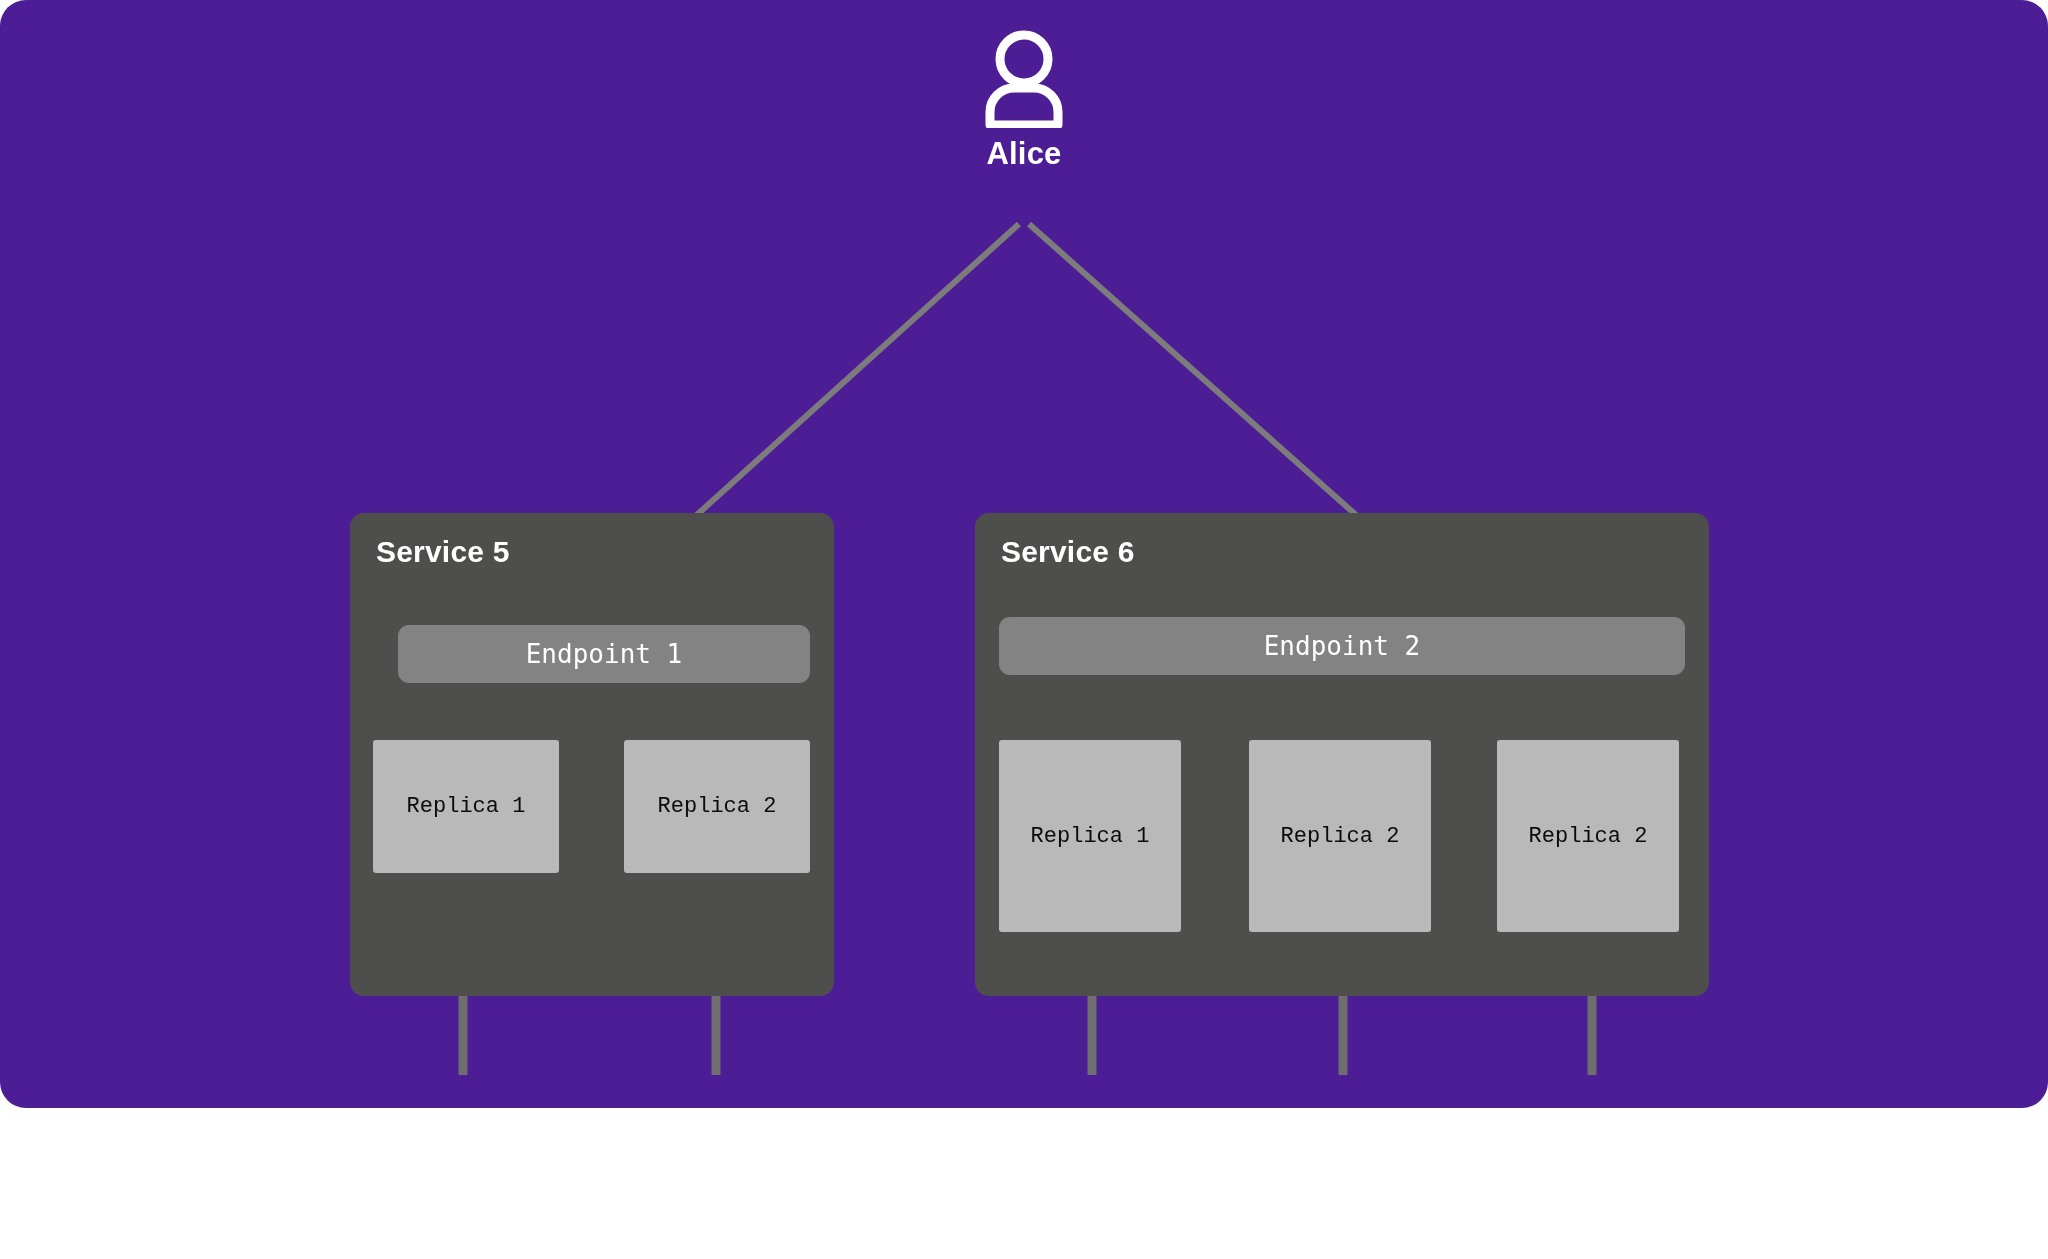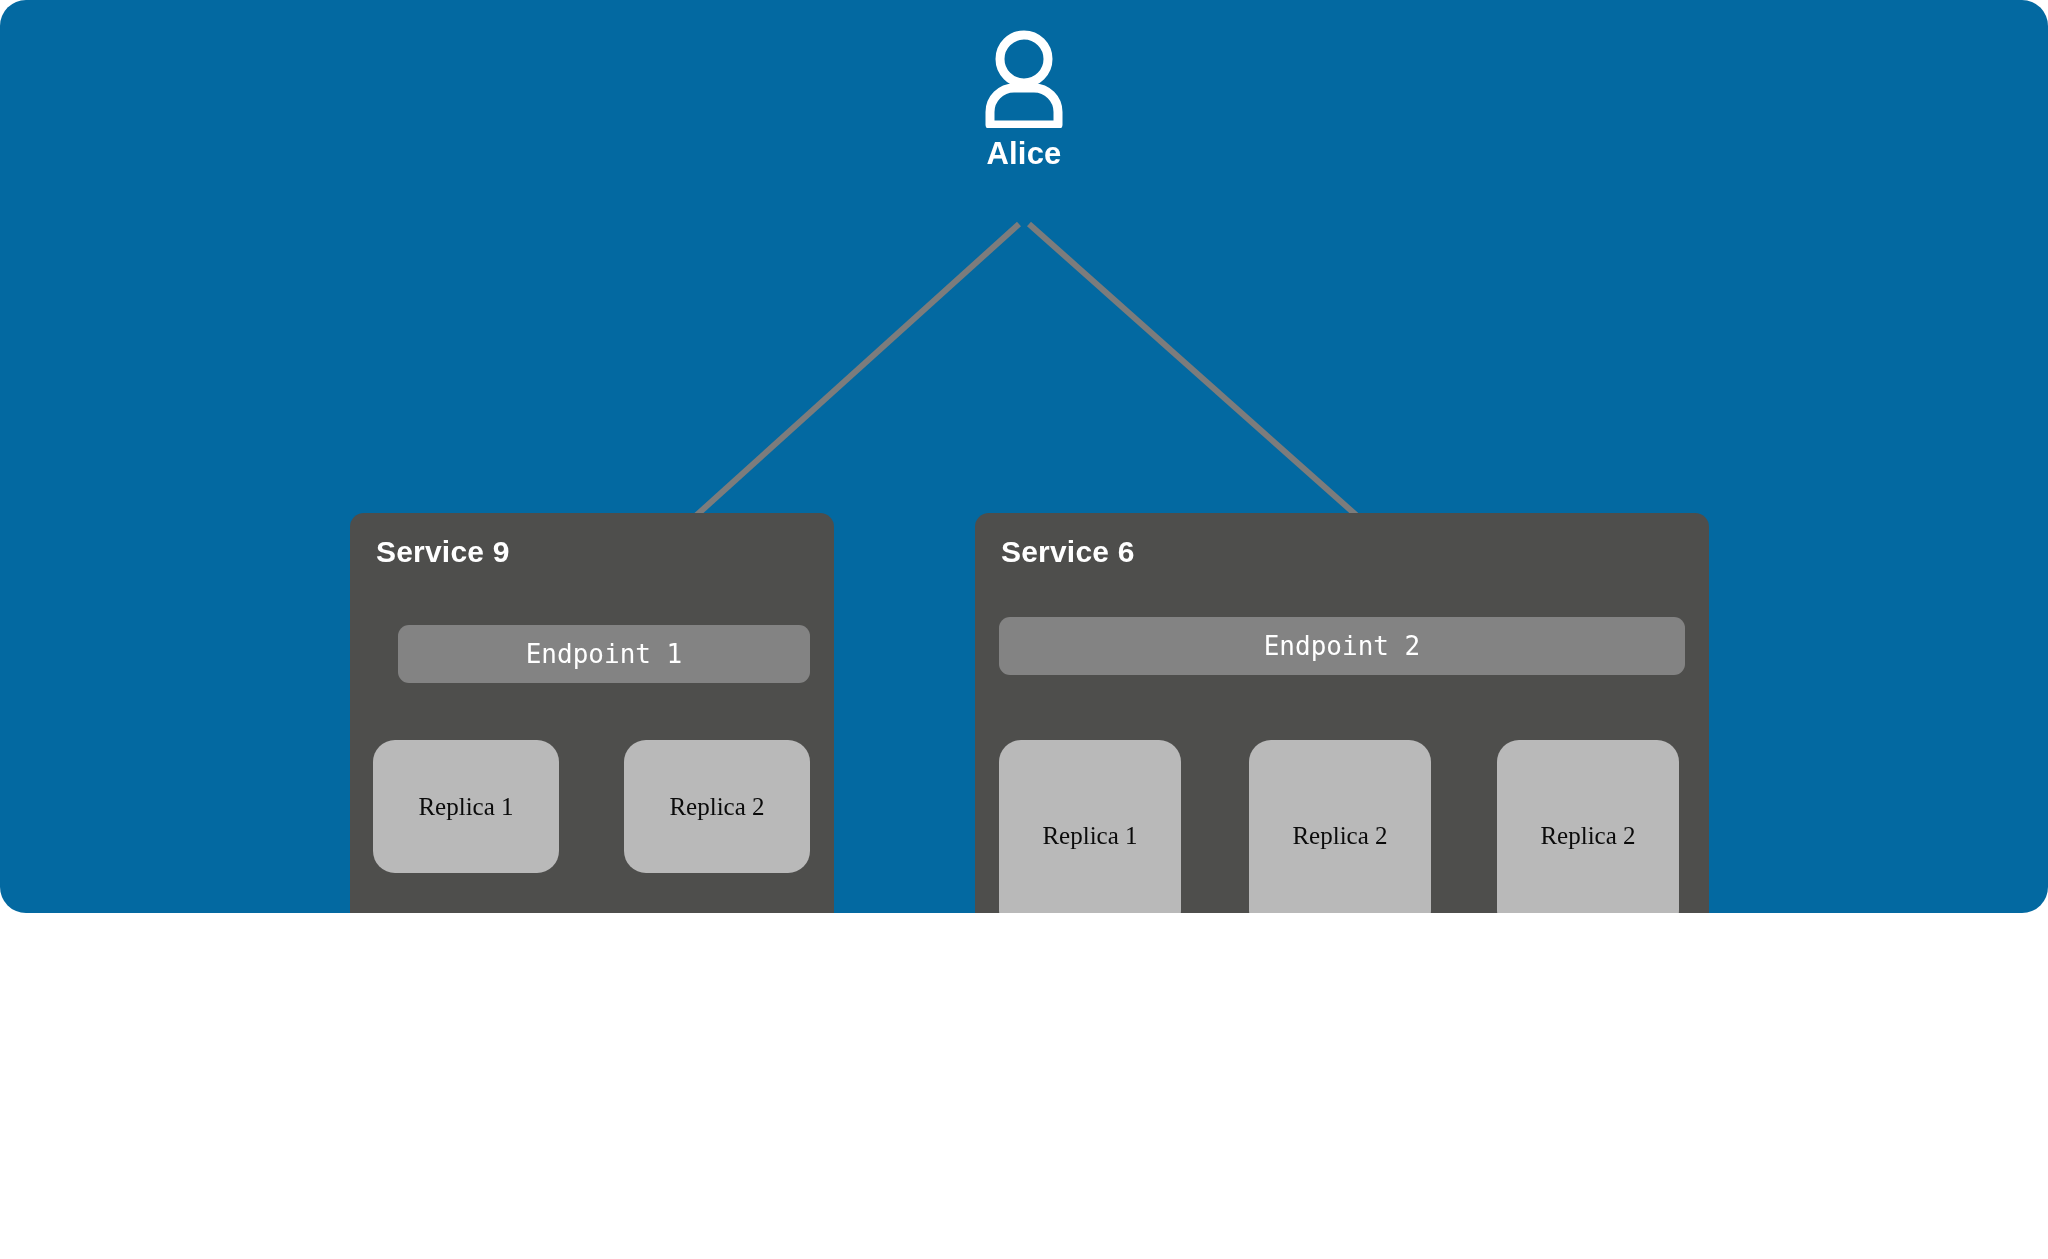--- a/index.html
+++ b/index.html
@@ -10,22 +10,22 @@
   body {
     width: 2048px;
     height: 1259px;
     overflow: hidden;
     font-family: "Liberation Sans", sans-serif;
   }
 
   #canvas {
     position: relative;
     width: 2048px;
-    height: 913px;
-    background: #0369a1;
+    height: 1108px;
+    background: #4c1d95;
     border-radius: 26px;
     overflow: hidden;
   }
 
   
   #wires {
     position: absolute;
     left: 0;
     top: 0;
     width: 2048px;
@@ -102,27 +102,27 @@
     color: #ffffff;
     font-family: "DejaVu Sans Mono", "Liberation Mono", monospace;
     font-size: 26px;
   }
   #service-1 .endpoint { top: 112px; margin-left: 24px; }
   #service-2 .endpoint { top: 104px; }
 
   .replica {
     position: absolute;
     background: #b9b9b9;
-    border-radius: 22px;
+    border-radius: 3px;
     display: flex;
     align-items: center;
     justify-content: center;
     color: #0b0b0b;
-    font-family: Liberation Serif, serif;
-    font-size: 25px;
+    font-family: Liberation Mono, monospace;
+    font-size: 22px;
   }
 
   
   #s1-replica-1 { left: 23px; top: 227px; width: 186px; height: 133px; }
   #s1-replica-2 { left: 274px; top: 227px; width: 186px; height: 133px; }
 
   
   #s2-replica-1 { left: 24px; top: 227px; width: 182px; height: 192px; }
   #s2-replica-2 { left: 274px; top: 227px; width: 182px; height: 192px; }
   #s2-replica-3 { left: 522px; top: 227px; width: 182px; height: 192px; }
@@ -175,21 +175,21 @@
   <div id="actor">
     <svg class="glyph" viewBox="0 0 92 100" xmlns="http://www.w3.org/2000/svg">
       <circle cx="46" cy="31" r="24" fill="none" stroke="#ffffff" stroke-width="9"></circle>
       <path d="M12 97 L12 84 a24 24 0 0 1 24 -24 l20 0 a24 24 0 0 1 24 24 L80 97 Z" fill="none" stroke="#ffffff" stroke-width="9" stroke-linejoin="round"></path>
     </svg>
     <span class="name">Alice</span>
   </div>
 
 
   <div class="service" id="service-1">
-    <div class="service-title">Service 9</div>
+    <div class="service-title">Service 5</div>
     <div class="endpoint">Endpoint 1</div>
     <div class="replica" id="s1-replica-1">Replica 1</div>
     <div class="replica" id="s1-replica-2">Replica 2</div>
   </div>
 
   <div class="service" id="service-2">
     <div class="service-title">Service 6</div>
     <div class="endpoint">Endpoint 2</div>
     <div class="replica" id="s2-replica-1">Replica 1</div>
     <div class="replica" id="s2-replica-2">Replica 2</div>

